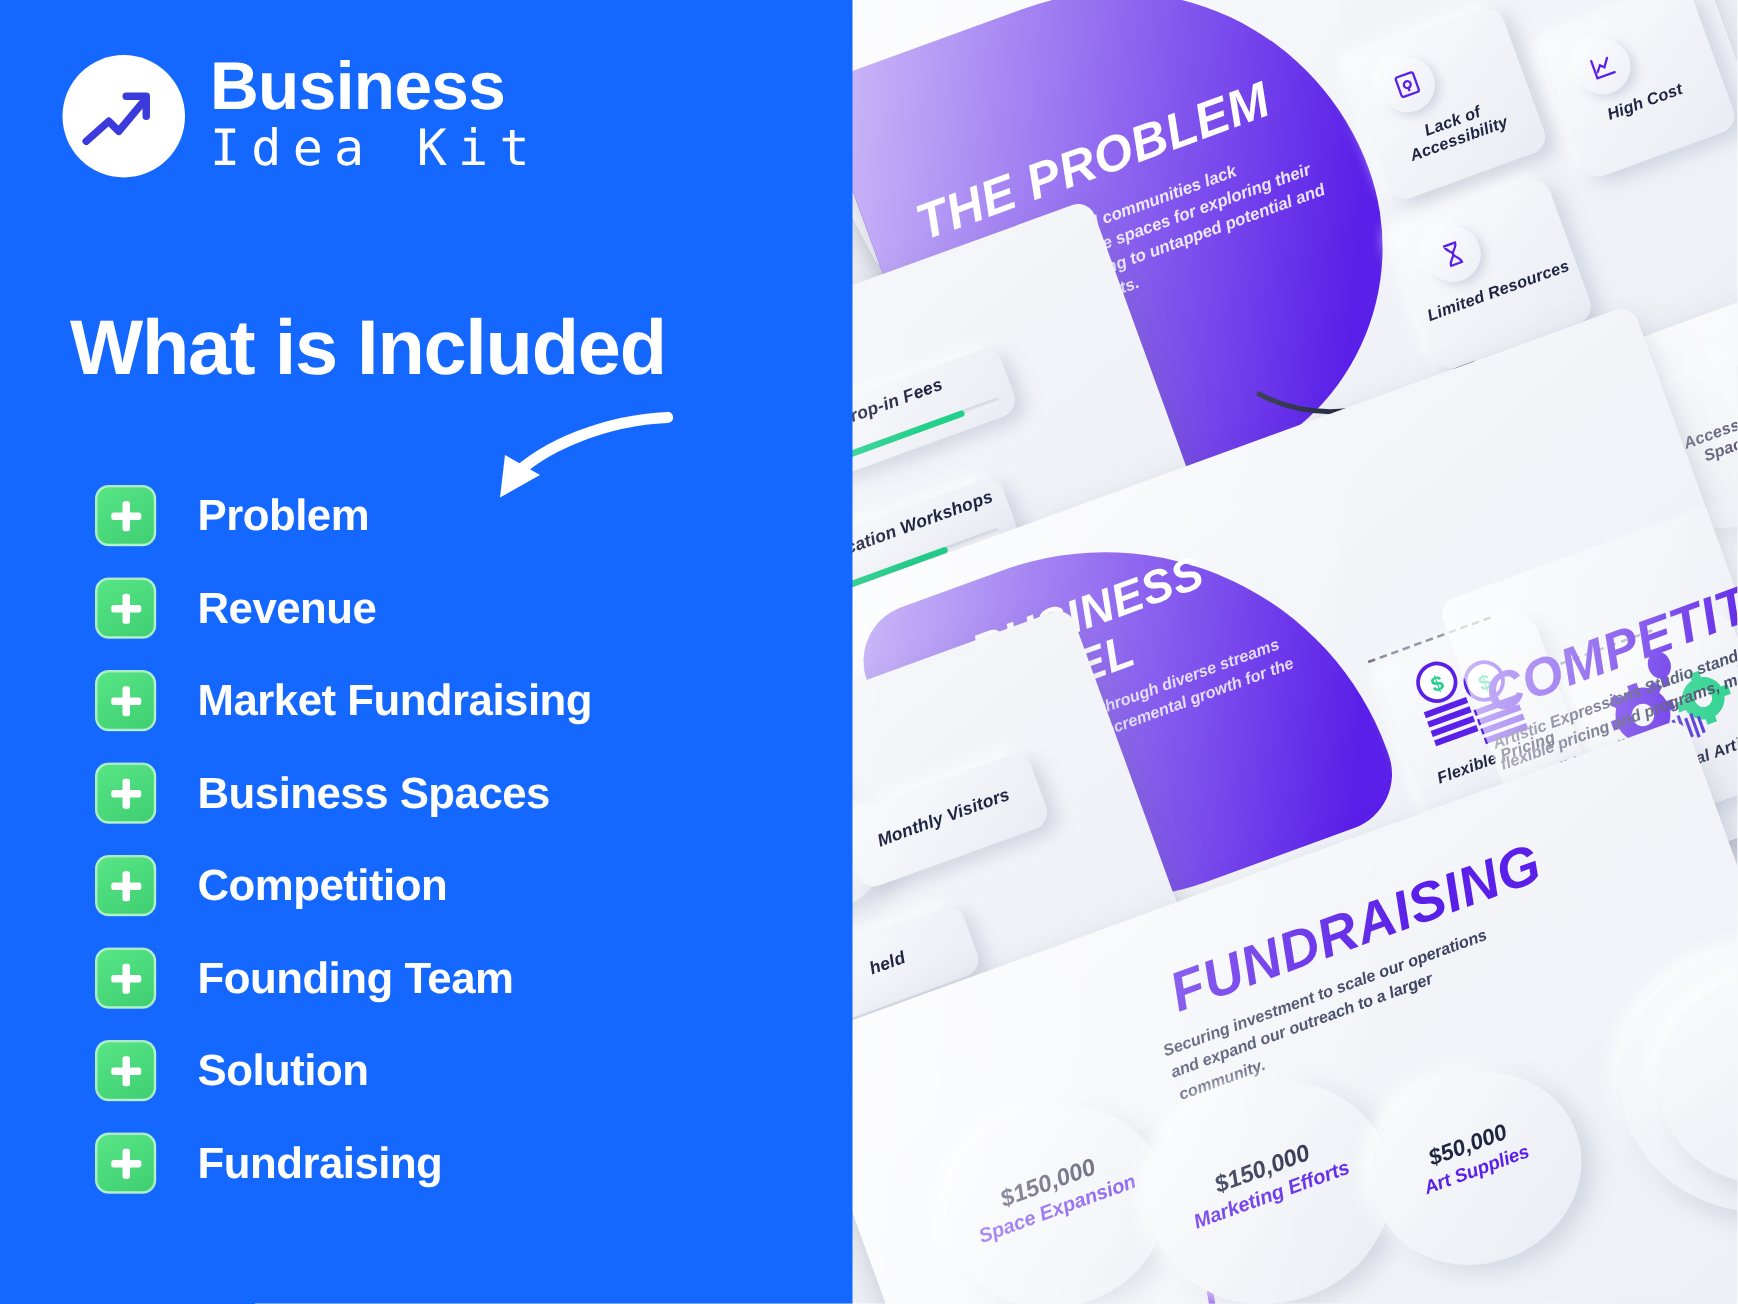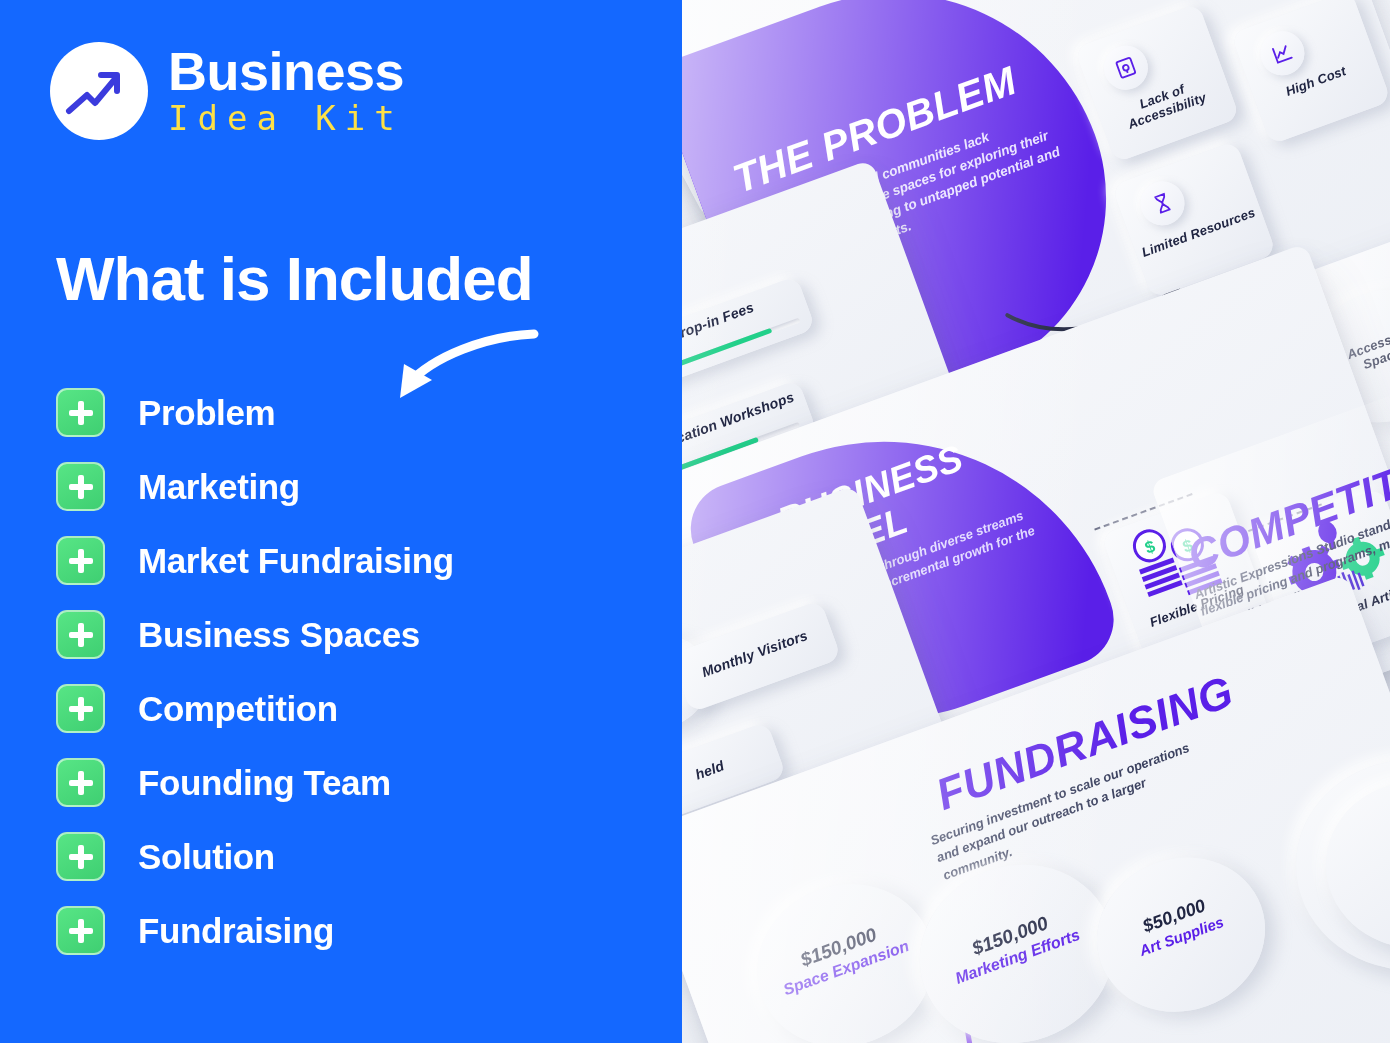--- a/index.html
+++ b/index.html
@@ -71,31 +71,31 @@
     z-index:5;
   }
   .logo-row{ position:absolute; left:50px; top:42px; display:flex; align-items:center; gap:20px; }
   .logo-mark{
     width:98px; height:98px; border-radius:50%;
     background:#ffffff; display:flex; align-items:center; justify-content:center;
     flex:0 0 98px;
   }
   .logo-text{ display:flex; flex-direction:column; }
   .logo-l1{ color:#fff; font-size:54px; font-weight:800; line-height:1; letter-spacing:-.5px; }
-  .logo-l2{ color:#fde047; font-size:34px; font-weight:400; line-height:1.18; letter-spacing:9px;
+  .logo-l2{ color:#ffffff; font-size:40px; font-weight:400; line-height:1.18; letter-spacing:9px;
             font-family:"DejaVu Sans Mono", monospace; }
 
   .headline{
     position:absolute; left:56px; top:248px;
     color:#fff; font-size:62px; font-weight:800; letter-spacing:-1px; line-height:1;
   }
   .curve-arrow{ position:absolute; left:382px; top:322px; width:160px; height:86px; }
 
   .list{ position:absolute; left:56px; top:388px; width:600px; }
-  .row{ display:flex; align-items:center; height:49px; margin-bottom:25px; }
+  .row{ display:flex; align-items:center; height:49px; margin-bottom:25px;margin-left:20px; }
   .plus{
     width:49px; height:49px; border-radius:11px; flex:0 0 49px;
     background:linear-gradient(150deg,#57e585,#3fcf72);
     border:2px solid rgba(255,255,255,.55);
     display:flex; align-items:center; justify-content:center;
   }
   .plus span{
     display:block; width:24px; height:24px; position:relative;
   }
   .plus span::before, .plus span::after{
@@ -311,21 +311,21 @@
       <div class="row">
         <div class="plus">
             <span></span>
           </div>
         <div class="row-label">Problem</div>
       </div>
       <div class="row">
         <div class="plus">
             <span></span>
           </div>
-        <div class="row-label">Marketing</div>
+        <div class="row-label">Revenue</div>
       </div>
       <div class="row">
         <div class="plus">
             <span></span>
           </div>
         <div class="row-label">Market Fundraising</div>
       </div>
       <div class="row">
         <div class="plus">
             <span></span>

